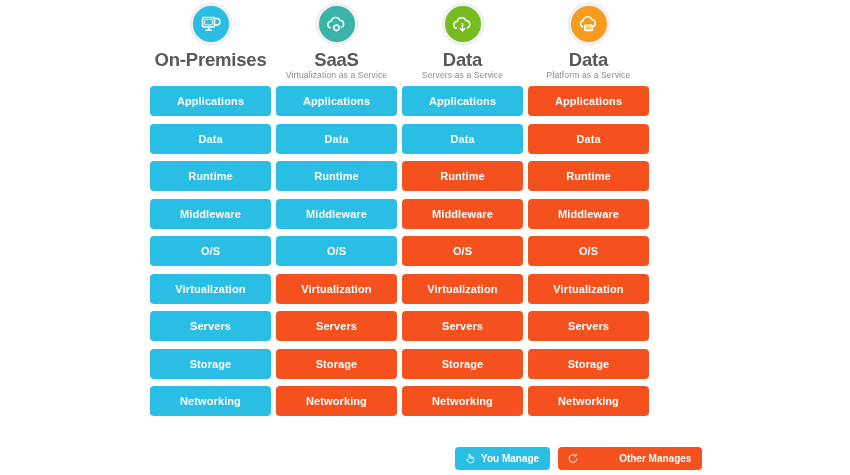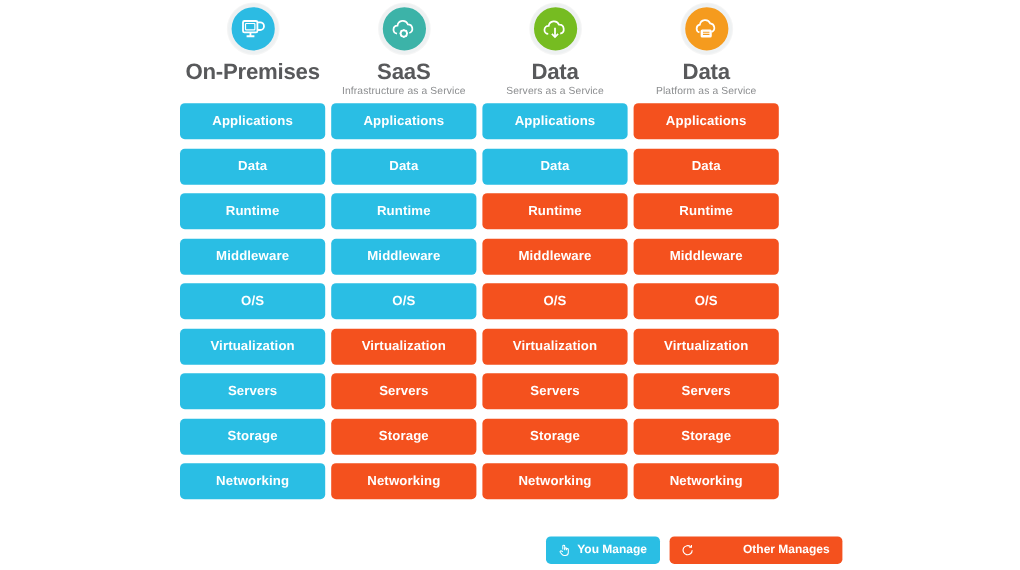--- a/index.html
+++ b/index.html
@@ -158,21 +158,21 @@
 
       <div class="head-col">
         <div class="badge" style="background:#3CB3A8;">
           <svg width="25" height="25" viewBox="0 0 24 24" fill="none" stroke="#ffffff" stroke-width="1.4">
             <path d="M6.6 15.3a3.2 3.2 0 0 1 .35-6.38 4.3 4.3 0 0 1 8.25-1.02 3.6 3.6 0 0 1 1.2 7.0"></path>
             <circle cx="12" cy="15.2" r="2.5"></circle>
             <path d="M12 11.8v1.1M12 17.5v1.1M8.6 15.2h1.1M14.3 15.2h1.1M9.6 12.8l0.8 0.8M13.6 16.8l0.8 0.8M14.4 12.8l-0.8 0.8M10.4 16.8l-0.8 0.8"></path>
           </svg>
         </div>
         <div class="head-title">SaaS</div>
-        <div class="head-sub">Infrastructure as a Service</div>
+        <div class="head-sub">Virtualization as a Service</div>
       </div>
 
       <div class="head-col">
         <div class="badge" style="background:#76BC21;">
           <svg width="25" height="25" viewBox="0 0 24 24" fill="none" stroke="#ffffff" stroke-width="1.4">
             <path d="M6.6 15.6a3.2 3.2 0 0 1 .35-6.4 4.3 4.3 0 0 1 8.25-1.0 3.6 3.6 0 0 1 1.0 7.1"></path>
             <path d="M12 10.6v7.4"></path>
             <path d="M9.5 15.6L12 18.1l2.5-2.5"></path>
           </svg>
         </div>

